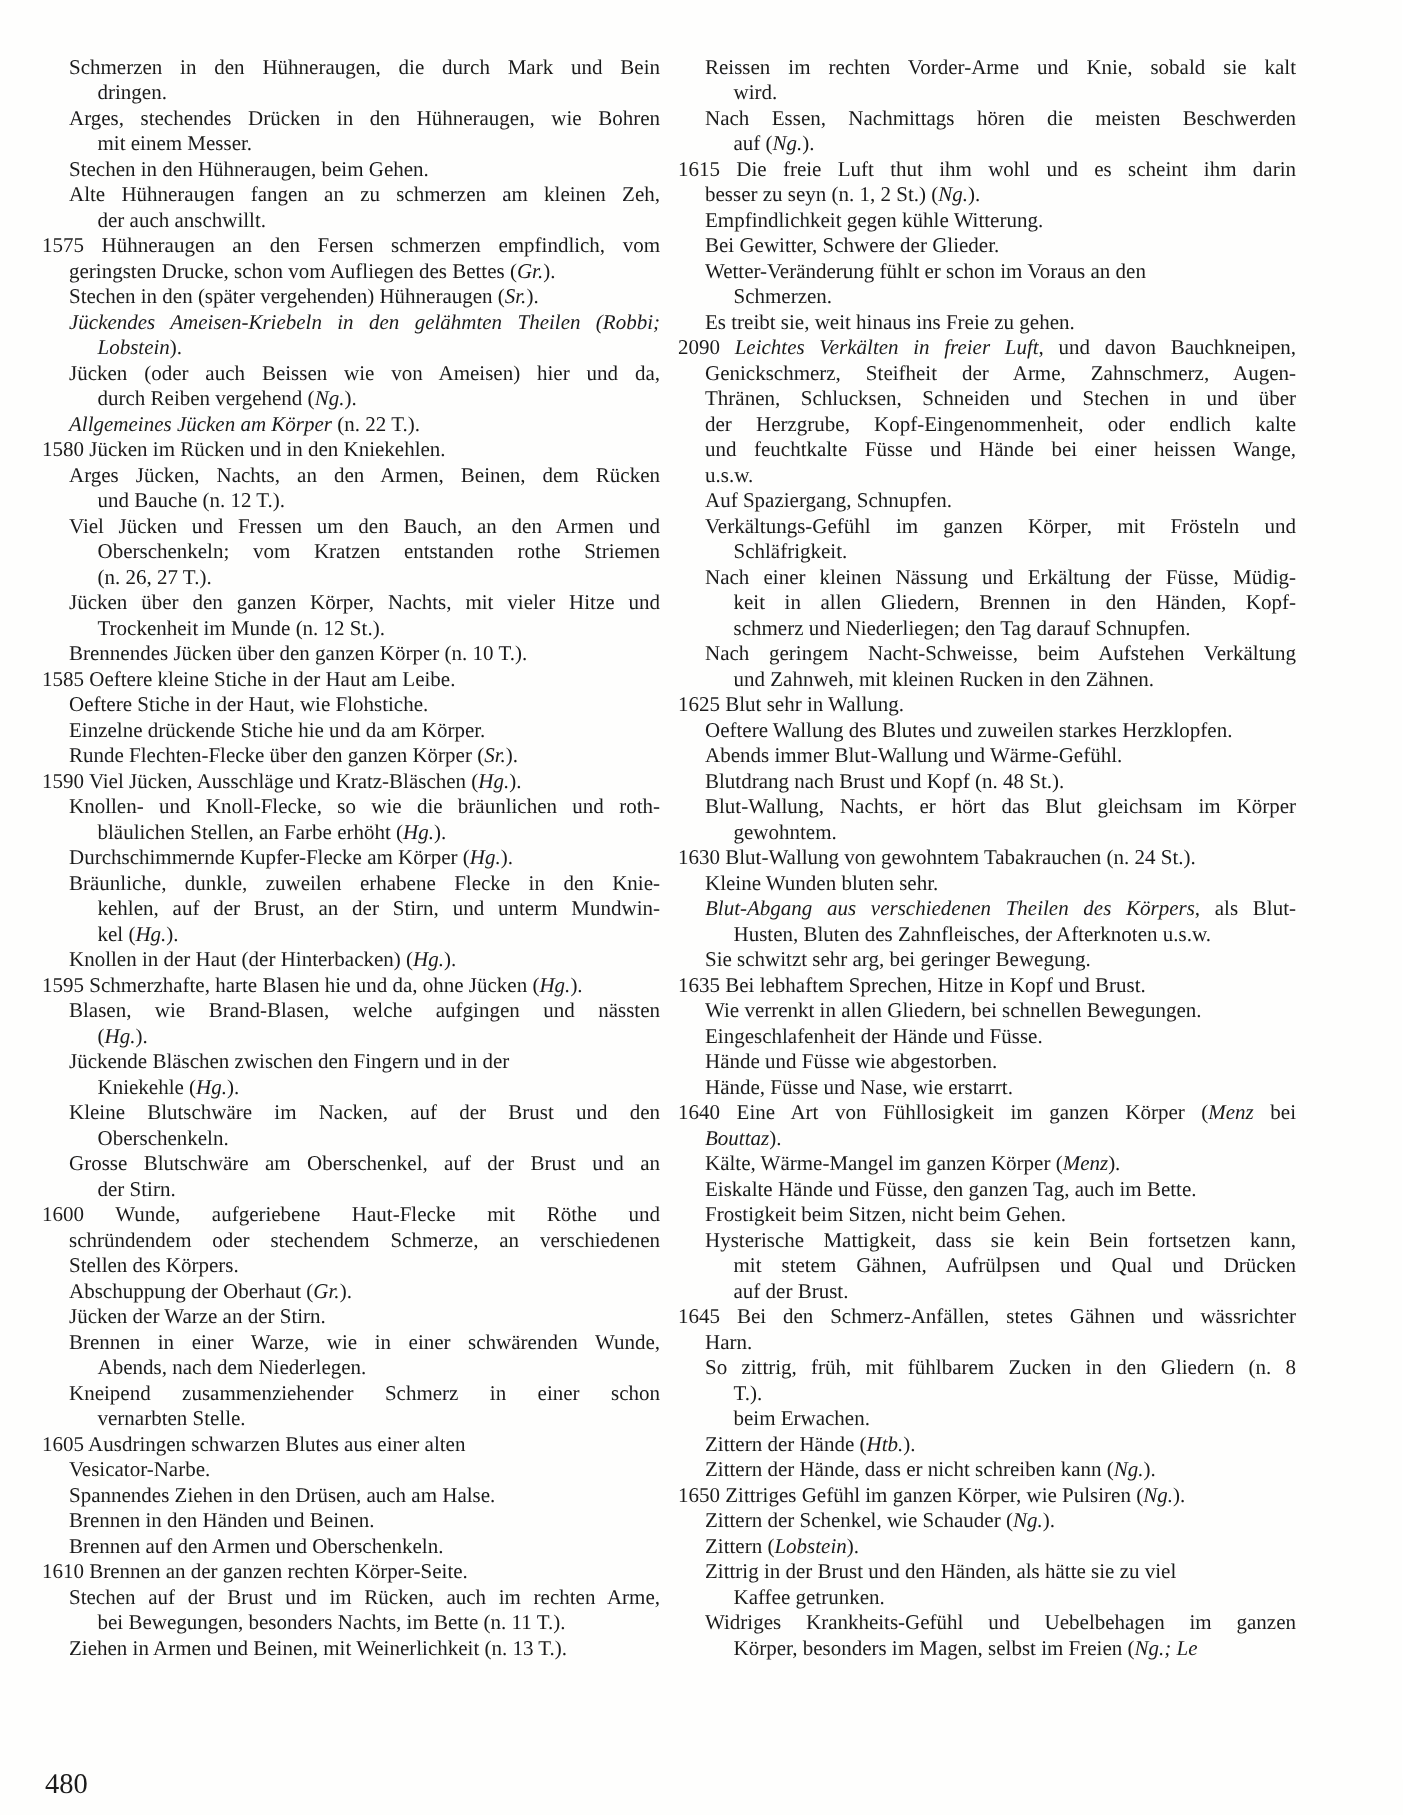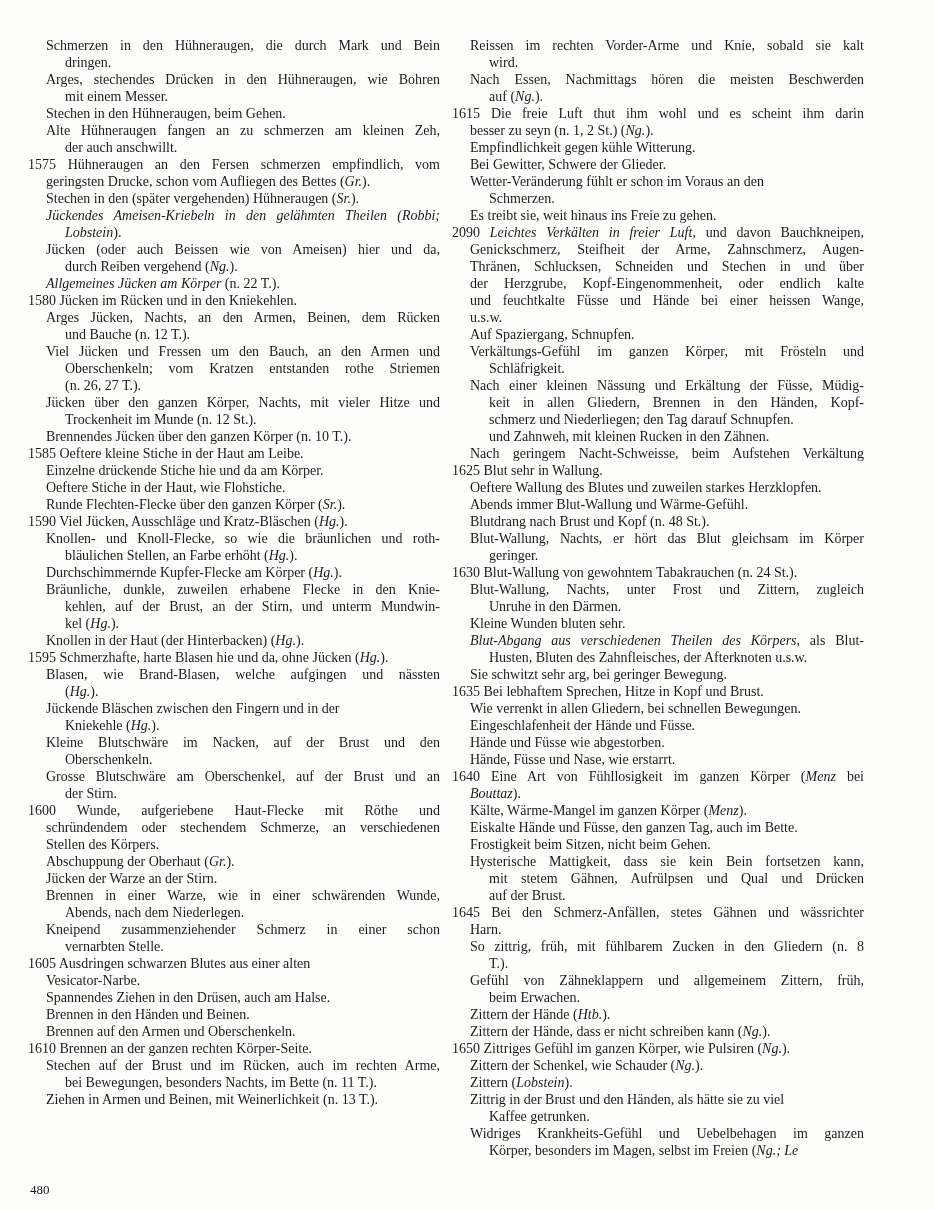--- a/index.html
+++ b/index.html
@@ -31,21 +31,21 @@
     -moz-text-align-last:justify;
   }
   .ind0{padding-left:0;}
   .ind1{padding-left:18px;}
   .ind2{padding-left:37px;}
   .it{font-style:italic;}
   .num{font-style:normal;}
   .pagenum{
     position:absolute;
     left:30px;top:1182px;
-    font-size:13px;
+    font-size:19px;
     line-height:16px;
   }
 </style>
 </head>
 <body>
 
 <div class="page">
   <div class="columns">
     <div class="column" id="col-left">
         <div class="entry">
@@ -97,24 +97,24 @@
           <div class="line ind1 just"><span class="">Jücken über den ganzen Körper, Nachts, mit vieler Hitze und</span></div>
           <div class="line ind2"><span class="">Trockenheit im Munde (n. 12 St.).</span></div>
         </div>
         <div class="entry">
           <div class="line ind1"><span class="">Brennendes Jücken über den ganzen Körper (n. 10 T.).</span></div>
         </div>
         <div class="entry">
           <div class="line ind0"><span class="num">1585 </span><span class="">Oeftere kleine Stiche in der Haut am Leibe.</span></div>
         </div>
         <div class="entry">
+          <div class="line ind1"><span class="">Oeftere Stiche in der Haut, wie Flohstiche.</span></div>
+        </div>
+        <div class="entry">
           <div class="line ind1"><span class="">Einzelne drückende Stiche hie und da am Körper.</span></div>
-        </div>
-        <div class="entry">
-          <div class="line ind1"><span class="">Oeftere Stiche in der Haut, wie Flohstiche.</span></div>
         </div>
         <div class="entry">
           <div class="line ind1"><span class="">Runde Flechten-Flecke über den ganzen Körper (</span><span class="it">Sr.</span><span class="">).</span></div>
         </div>
         <div class="entry">
           <div class="line ind0"><span class="num">1590 </span><span class="">Viel Jücken, Ausschläge und Kratz-Bläschen (</span><span class="it">Hg.</span><span class="">).</span></div>
         </div>
         <div class="entry">
           <div class="line ind1 just"><span class="">Knollen- und Knoll-Flecke, so wie die bräunlichen und roth-</span></div>
           <div class="line ind2"><span class="">bläulichen Stellen, an Farbe erhöht (</span><span class="it">Hg.</span><span class="">).</span></div>
@@ -232,45 +232,41 @@
         <div class="entry">
           <div class="line ind1 just"><span class="">Verkältungs-Gefühl im ganzen Körper, mit Frösteln und</span></div>
           <div class="line ind2"><span class="">Schläfrigkeit.</span></div>
         </div>
         <div class="entry">
           <div class="line ind1 just"><span class="">Nach einer kleinen Nässung und Erkältung der Füsse, Müdig-</span></div>
           <div class="line ind2 just"><span class="">keit in allen Gliedern, Brennen in den Händen, Kopf-</span></div>
           <div class="line ind2"><span class="">schmerz und Niederliegen; den Tag darauf Schnupfen.</span></div>
         </div>
         <div class="entry">
+          <div class="line ind1 just"><span class="">Nach geringem Nacht-Schweisse, beim Aufstehen Verkältung</span></div>
           <div class="line ind2"><span class="">und Zahnweh, mit kleinen Rucken in den Zähnen.</span></div>
-          <div class="line ind1 just"><span class="">Nach geringem Nacht-Schweisse, beim Aufstehen Verkältung</span></div>
         </div>
         <div class="entry">
           <div class="line ind0"><span class="num">1625 </span><span class="">Blut sehr in Wallung.</span></div>
         </div>
         <div class="entry">
           <div class="line ind1"><span class="">Oeftere Wallung des Blutes und zuweilen starkes Herzklopfen.</span></div>
         </div>
         <div class="entry">
           <div class="line ind1"><span class="">Abends immer Blut-Wallung und Wärme-Gefühl.</span></div>
         </div>
         <div class="entry">
           <div class="line ind1"><span class="">Blutdrang nach Brust und Kopf (n. 48 St.).</span></div>
         </div>
         <div class="entry">
           <div class="line ind1 just"><span class="">Blut-Wallung, Nachts, er hört das Blut gleichsam im Körper</span></div>
-          <div class="line ind2"><span class="">geringer.</span></div>
+          <div class="line ind2"><span class="">gewohntem.</span></div>
         </div>
         <div class="entry">
           <div class="line ind0"><span class="num">1630 </span><span class="">Blut-Wallung von gewohntem Tabakrauchen (n. 24 St.).</span></div>
-        </div>
-        <div class="entry">
-          <div class="line ind1 just"><span class="">Blut-Wallung, Nachts, unter Frost und Zittern, zugleich</span></div>
-          <div class="line ind2"><span class="">Unruhe in den Därmen.</span></div>
         </div>
         <div class="entry">
           <div class="line ind1"><span class="">Kleine Wunden bluten sehr.</span></div>
         </div>
         <div class="entry">
           <div class="line ind1 just"><span class="it">Blut-Abgang aus verschiedenen Theilen des Körpers</span><span class="">, als Blut-</span></div>
           <div class="line ind2"><span class="">Husten, Bluten des Zahnfleisches, der Afterknoten u.s.w.</span></div>
         </div>
         <div class="entry">
           <div class="line ind1"><span class="">Sie schwitzt sehr arg, bei geringer Bewegung.</span></div>
@@ -310,21 +306,20 @@
         </div>
         <div class="entry">
           <div class="line ind0 just"><span class="num">1645 </span><span class="">Bei den Schmerz-Anfällen, stetes Gähnen und wässrichter</span></div>
           <div class="line ind1"><span class="">Harn.</span></div>
         </div>
         <div class="entry">
           <div class="line ind1 just"><span class="">So zittrig, früh, mit fühlbarem Zucken in den Gliedern (n. 8</span></div>
           <div class="line ind2"><span class="">T.).</span></div>
         </div>
         <div class="entry">
-          <div class="line ind1 just"><span class="">Gefühl von Zähneklappern und allgemeinem Zittern, früh,</span></div>
           <div class="line ind2"><span class="">beim Erwachen.</span></div>
         </div>
         <div class="entry">
           <div class="line ind1"><span class="">Zittern der Hände (</span><span class="it">Htb.</span><span class="">).</span></div>
         </div>
         <div class="entry">
           <div class="line ind1"><span class="">Zittern der Hände, dass er nicht schreiben kann (</span><span class="it">Ng.</span><span class="">).</span></div>
         </div>
         <div class="entry">
           <div class="line ind0"><span class="num">1650 </span><span class="">Zittriges Gefühl im ganzen Körper, wie Pulsiren (</span><span class="it">Ng.</span><span class="">).</span></div>

